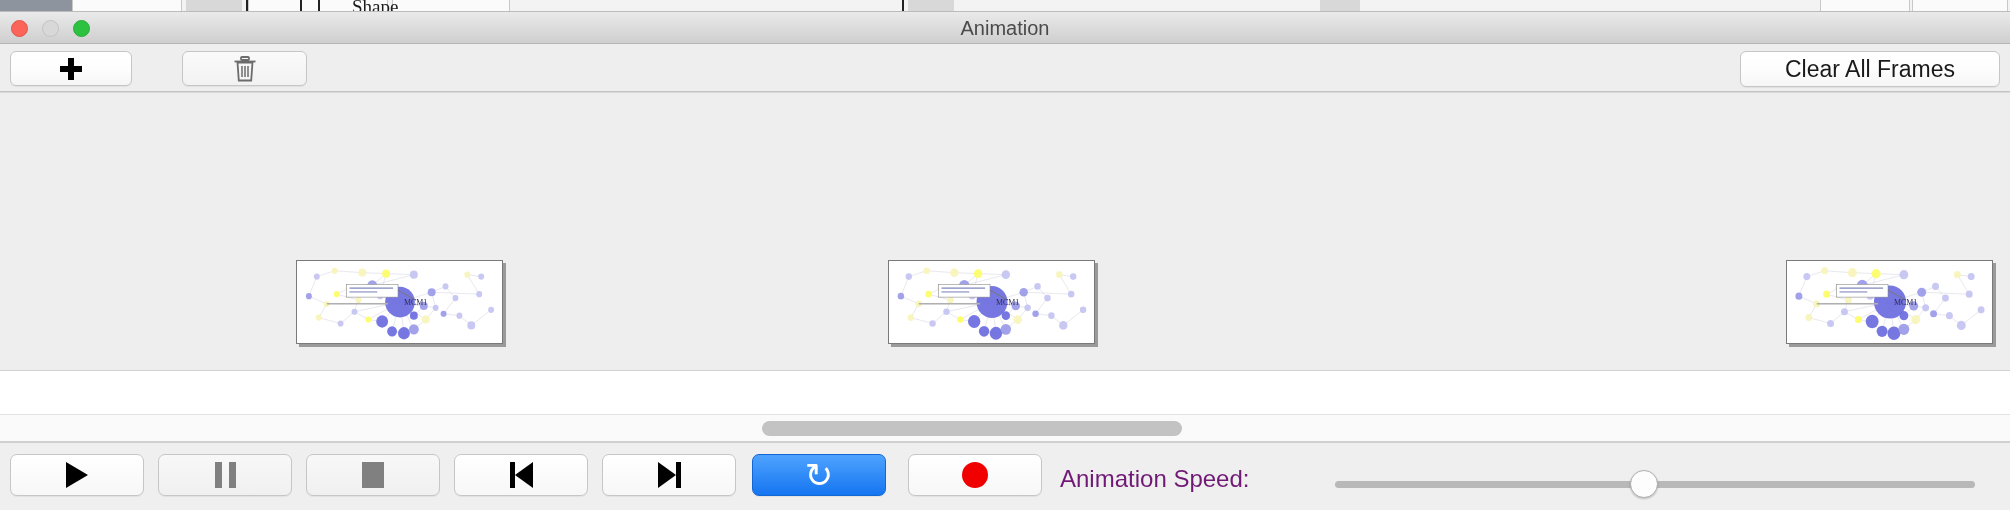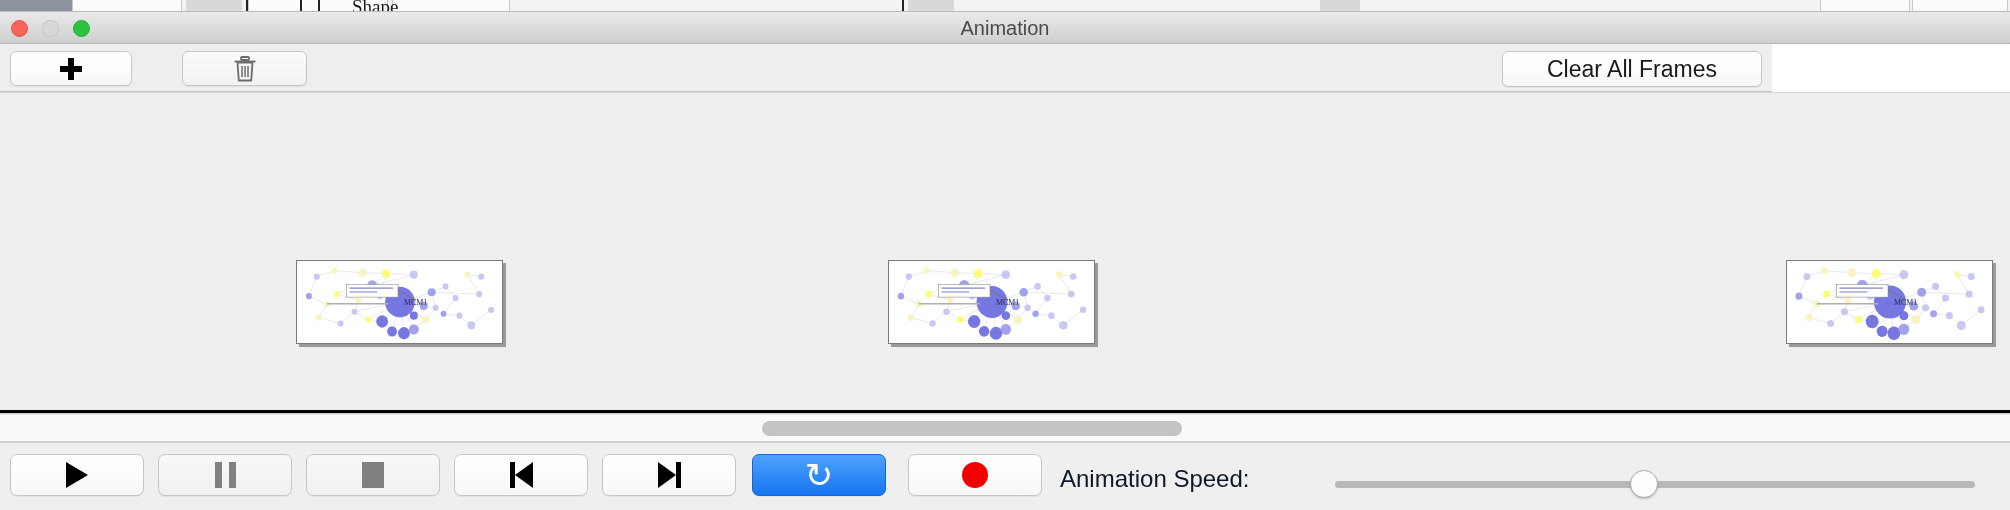--- a/index.html
+++ b/index.html
@@ -38,21 +38,21 @@
   .light.red    { background: #fa6459; border: 1px solid #e2554b; }
   .light.yellow { background: #d8d8d8; border: 1px solid #c3c3c3; }
   .light.green  { background: #2cc13f; border: 1px solid #27ae38; }
   .win-title {
     position: absolute; left: 0; right: 0; top: 5px;
     text-align: center; font-size: 20px; color: #4a4a4a;
   }
 
   
   .toolbar {
-    position: absolute; left: 0; top: 44px; width: 1772px; height: 48px;
+    position: absolute; left: 0; top: 44px; width: 2010px; height: 48px;
     background: #eeeeee; border-bottom: 1px solid #c4c4c4;
   }
   .btn {
     position: absolute;
     background: linear-gradient(to bottom, #ffffff 0%, #fdfdfd 50%, #f6f6f6 100%);
     border: 1px solid #c6c6c6; border-radius: 6px;
     display: flex; align-items: center; justify-content: center;
     font-size: 20px; color: #1a1a1a;
     box-shadow: 0 1px 0 rgba(0,0,0,0.05);
     cursor: default;
@@ -64,21 +64,21 @@
 
   .plus-ico { position: relative; width: 22px; height: 22px; }
   .plus-ico::before, .plus-ico::after {
     content: ""; position: absolute; background: #000;
   }
   .plus-ico::before { left: 8px; top: 0;  width: 6px; height: 22px; }
   .plus-ico::after  { left: 0;  top: 8px; width: 22px; height: 6px; }
 
   
   .timeline {
-    position: absolute; left: 0; top: 92px; width: 2010px; height: 322px;
+    position: absolute; left: 0; top: 92px; width: 2010px; height: 279px;
     background: #eeeeee; border-bottom: 1px solid #d2d2d2;
     overflow: hidden;
   }
   .tl-topline { position: absolute; left: 0; top: 0; width: 100%; height: 1px; background: #d9d9d9; }
 
   
   .frame {
     position: absolute; top: 168px; width: 207px; height: 84px;
     background: #ffffff; border: 1px solid #7a7a7a;
     box-shadow: 3px 3px 0 #9a9a9a;
@@ -136,21 +136,21 @@
   .ico-skip-back { display: flex; align-items: center; }
   .ico-skip-back i { display: block; width: 5px; height: 26px; background: #000; }
   .ico-skip-back u { display: block; width: 0; height: 0; border-right: 18px solid #000; border-top: 13px solid transparent; border-bottom: 13px solid transparent; }
   .ico-skip-fwd { display: flex; align-items: center; }
   .ico-skip-fwd u { display: block; width: 0; height: 0; border-left: 18px solid #000; border-top: 13px solid transparent; border-bottom: 13px solid transparent; }
   .ico-skip-fwd i { display: block; width: 5px; height: 26px; background: #000; }
   .ico-loop { font-size: 34px; color: #fff; line-height: 30px; font-family: "DejaVu Sans", sans-serif; }
   .ico-record { width: 26px; height: 26px; border-radius: 50%; background: #f00000; }
 
   .speed-label {
-    position: absolute; left: 1060px; top: 22px; font-size: 24px; color: #0f172a;
+    position: absolute; left: 1060px; top: 22px; font-size: 24px; color: #701a75;
   }
   .slider-track {
     position: absolute; left: 1335px; top: 38px; width: 640px; height: 7px;
     background: #b8b8b8; border-radius: 4px;
   }
   .slider-thumb {
     position: absolute; left: 1630px; top: 27px; width: 28px; height: 28px;
     border-radius: 50%; background: #fdfdfd; border: 1px solid #b0b0b0;
     box-shadow: 0 1px 2px rgba(0,0,0,0.22);
   }

